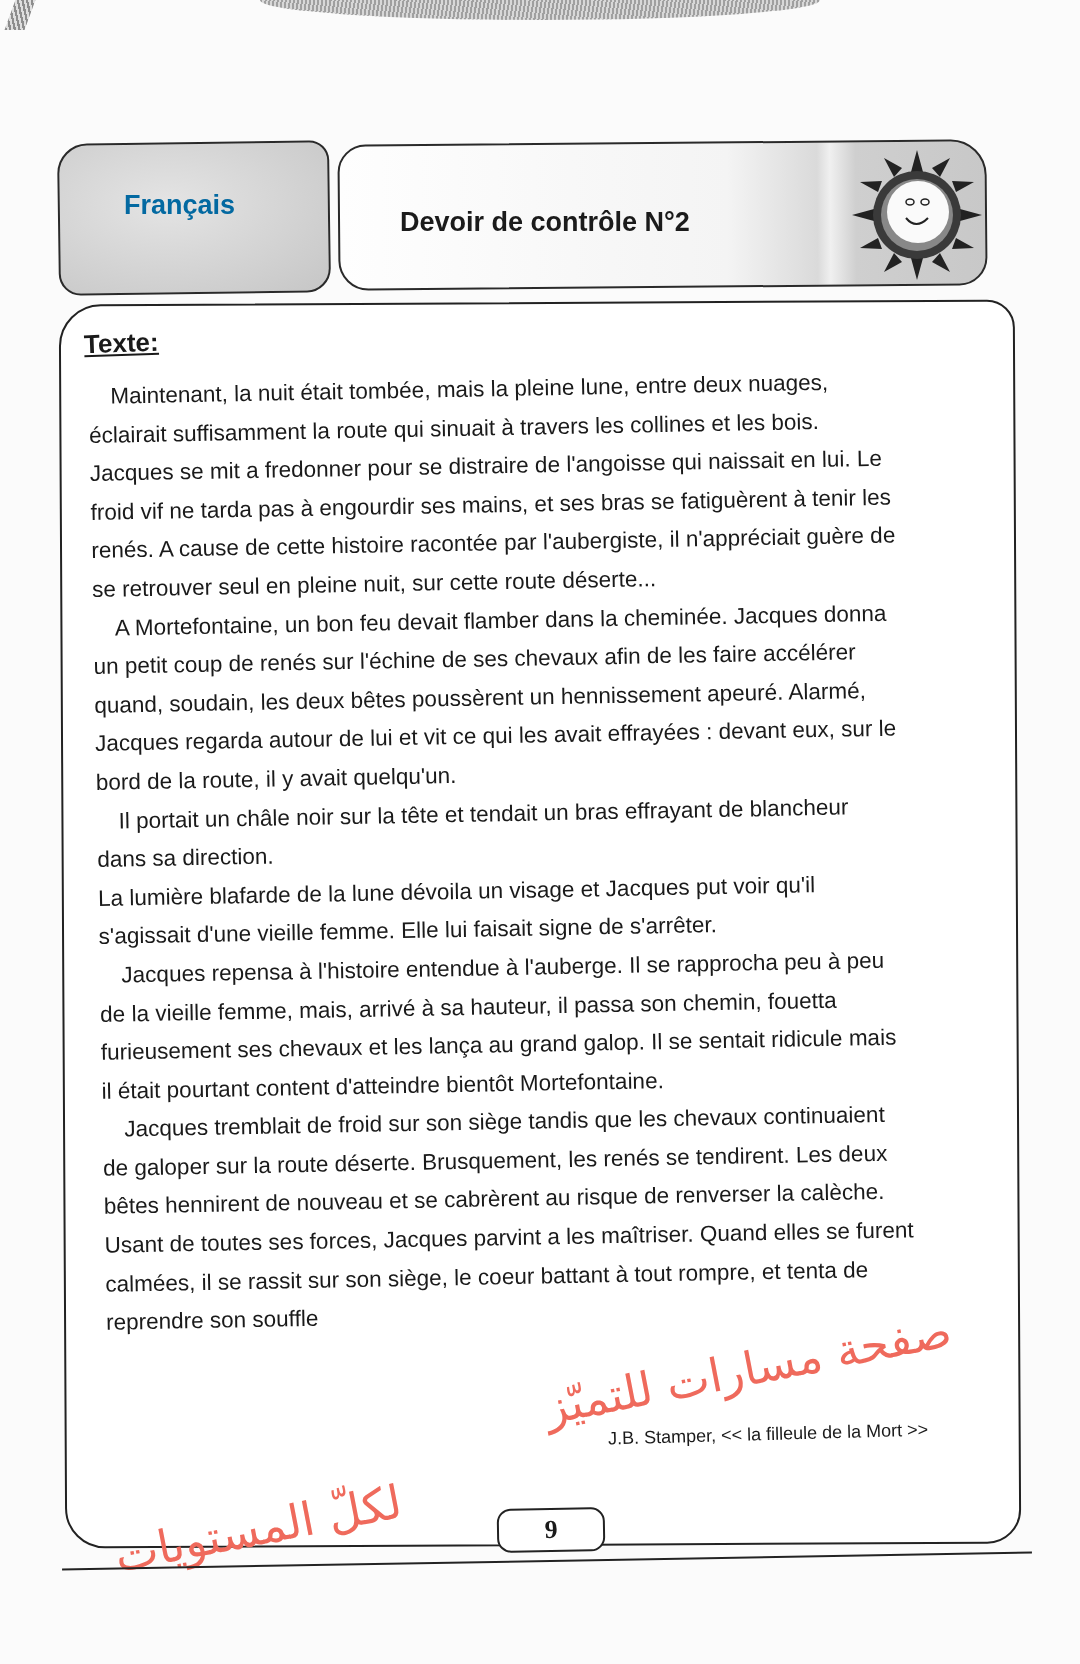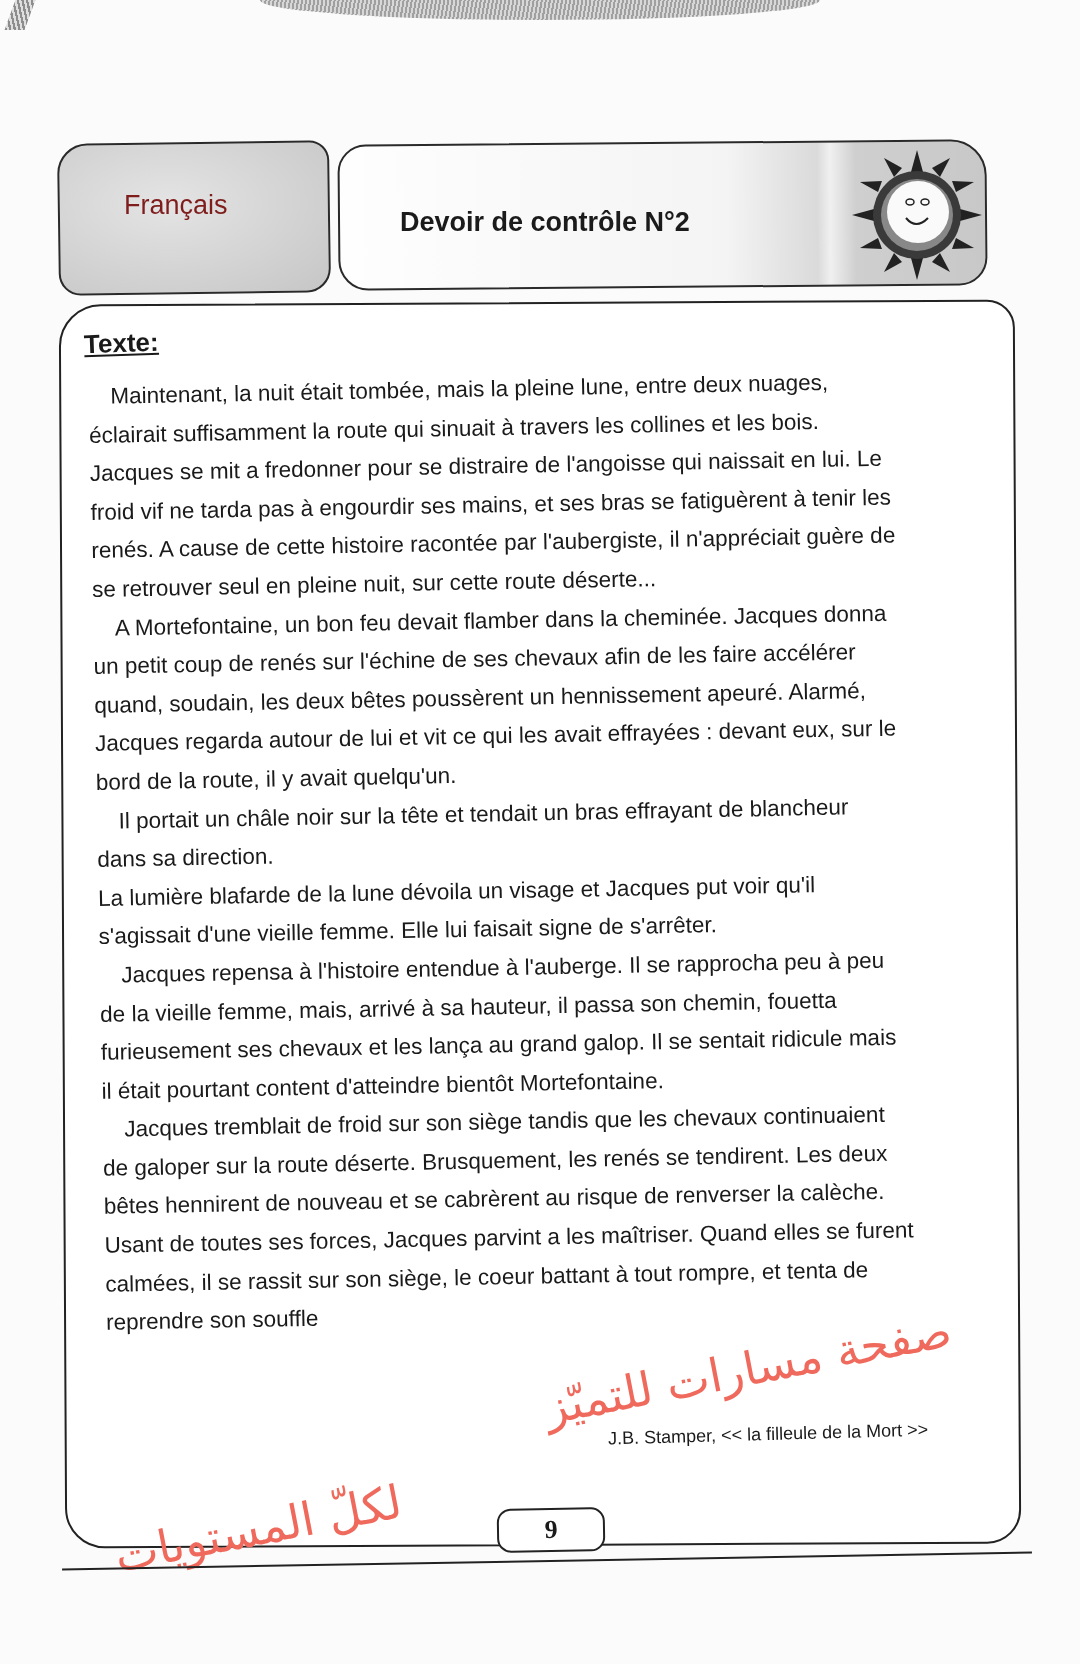--- a/index.html
+++ b/index.html
@@ -19,22 +19,22 @@
     background: repeating-linear-gradient(60deg, #444 0 2px, #ccc 2px 4px);
     opacity: .6; transform: skewX(-20deg);
   }
   .subject-box {
     position: absolute; left: 58px; top: 142px; width: 268px; height: 148px;
     border: 2px solid #2a2a2a; border-radius: 30px 20px 24px 22px;
     background: radial-gradient(ellipse at 40% 40%, #e4e4e4, #c6c6c6);
     transform: rotate(-0.8deg);
   }
   .subject-label {
-    position: absolute; left: 124px; top: 190px; font-size: 27px; font-weight: normal;
-    color: #7f1d1d;
+    position: absolute; left: 124px; top: 190px; font-size: 27px; font-weight: bold;
+    color: #0369a1;
     text-align: center;
   }
   .title-box {
     position: absolute; left: 338px; top: 142px; width: 645px; height: 142px;
     border: 2px solid #2a2a2a; border-radius: 28px 36px 28px 30px;
     background: linear-gradient(90deg, #fefefe 0%, #f4f4f4 60%, #dadada 74%, #f0f0f0 76%, #cfcfcf 80%, #c8c8c8 100%);
     transform: rotate(-0.5deg);
   }
   .title-label {
     position: absolute; left: 400px; top: 207px; font-size: 27px; font-weight: bold;

